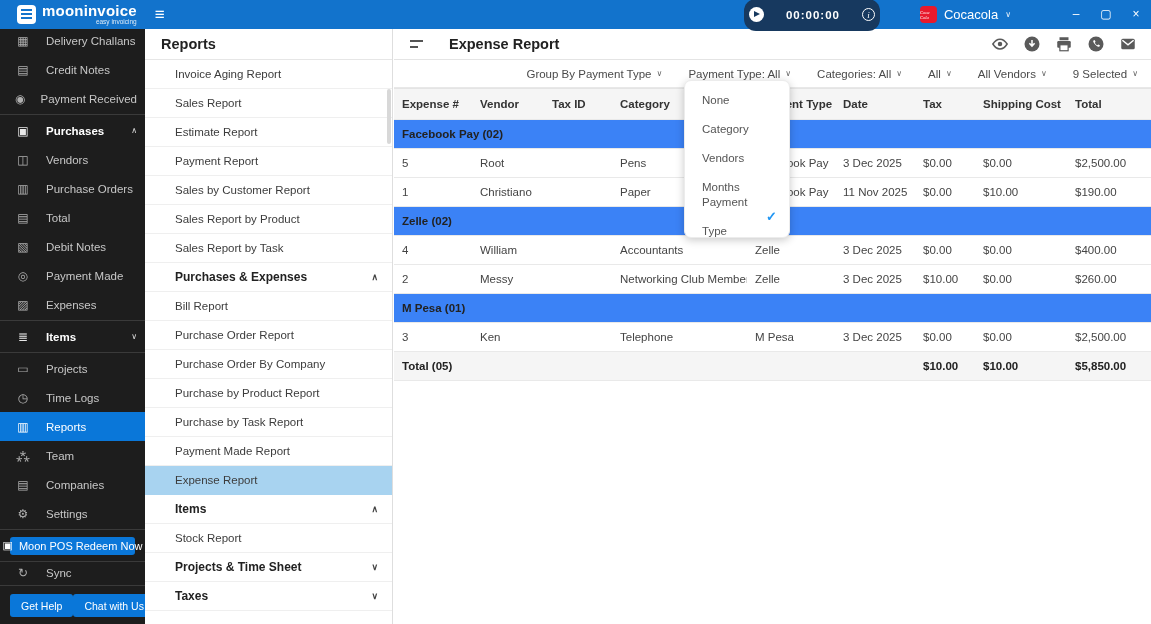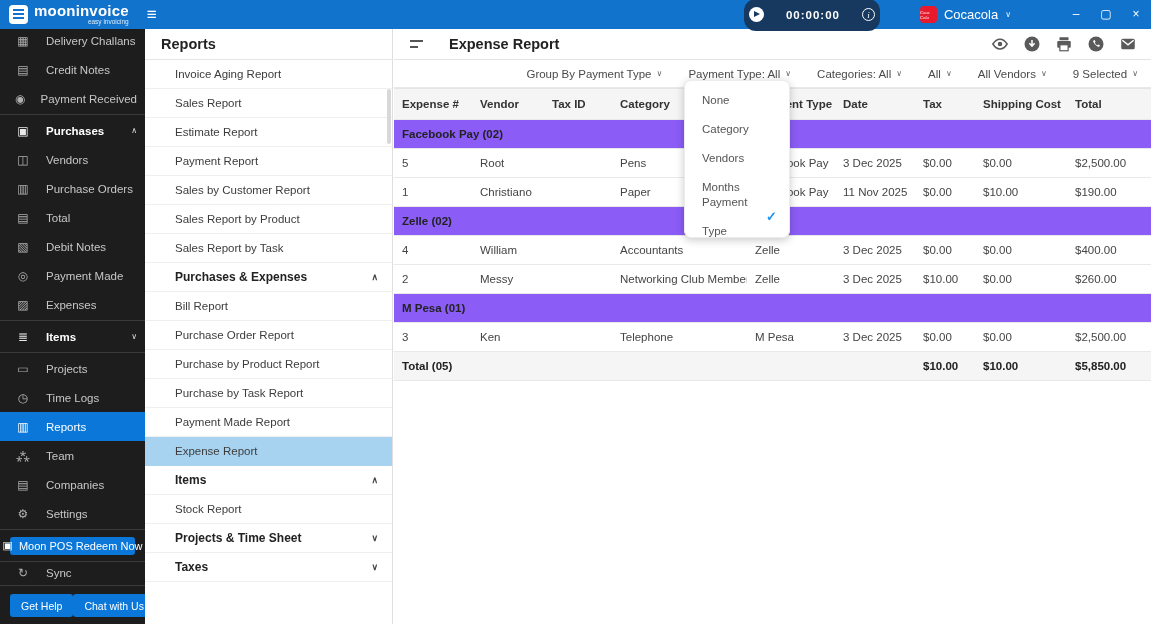--- a/index.html
+++ b/index.html
@@ -1,21 +1,21 @@
 <!DOCTYPE html>
 <html><head>
 <meta charset="utf-8">
 <style>
   * { margin:0; padding:0; box-sizing:border-box; }
   html,body { width:1151px; height:624px; overflow:hidden; }
   body { font-family:"Liberation Sans", sans-serif; position:relative; background:#fff; font-size:12px; }
 
   
   .topbar { position:absolute; top:0; left:0; width:1151px; height:29px; background:#1273cc; display:flex; align-items:center; color:#fff; z-index:50; }
-  .logo-wrap { display:flex; align-items:center; padding-left:9px; }
+  .logo-wrap { display:flex; align-items:center; padding-left:17px; }
   .logo-icon { width:19px; height:19px; background:#fff; border-radius:4px; position:relative; margin-right:6px; }
   .logo-icon::before { content:""; position:absolute; left:4px; top:4px; width:11px; height:2px; background:#1273cc; box-shadow:0 4px 0 #1273cc, 0 8px 0 #1273cc; }
   .brand-block { display:flex; flex-direction:column; line-height:1; }
   .brand { font-size:15px; font-weight:bold; letter-spacing:.2px; }
   .tagline { font-size:6.5px; text-align:right; margin-top:1px; opacity:.85; }
   .hamburger { margin-left:18px; font-size:17px; line-height:1; cursor:pointer; }
   .topbar-right { margin-left:auto; display:flex; align-items:center; }
   .timer-pill { width:136px; height:32px; background:#17395f; border-radius:12px; display:flex; align-items:center; padding:0 5px; }
   .play-btn { width:15px; height:15px; border-radius:50%; background:#fff; position:relative; }
   .play-btn::before { content:""; position:absolute; left:5.5px; top:4px; border-left:6px solid #17395f; border-top:3.5px solid transparent; border-bottom:3.5px solid transparent; }
@@ -69,21 +69,21 @@
   .filter-bar { height:28px; display:flex; align-items:center; justify-content:flex-end; gap:26px; padding-right:13px; border-bottom:1px solid #e8e8e8; }
   .filter-item { font-size:11.5px; color:#4a4a4a; display:flex; align-items:center; gap:5px; cursor:pointer; white-space:nowrap; }
   .filter-item .chev2 { font-size:8px; color:#666; }
 
   
   .etable { width:100%; }
   .trow { display:grid; grid-template-columns:78px 72px 68px 135px 88px 80px 60px 92px auto; align-items:center; border-bottom:1px solid #e9e9e9; }
   .trow > div { padding:8px 6px 8px 8px; font-size:11.5px; color:#444; white-space:nowrap; overflow:hidden; }
   .trow.thead { background:#f5f5f5; border-top:1px solid #e4e4e4; }
   .trow.thead > div { font-weight:bold; color:#333; padding:9px 6px 9px 8px; }
-  .trow.group { background:#8b5cf6; }
+  .trow.group { background:#3b82f6; }
   .trow.group > div { grid-column:1 / -1; font-weight:bold; color:#222; }
   .trow.total { background:#f5f5f5; }
   .trow.total > div { font-weight:bold; color:#222; }
 
   
   .dropdown { position:absolute; left:290px; top:51px; width:106px; background:#fff; border:1px solid #ececec; border-radius:7px; box-shadow:0 2px 8px rgba(0,0,0,.22); padding:5px 0 6px 0; z-index:40; }
   .dd-item { height:29px; line-height:29px; padding:0 12px 0 17px; font-size:11.5px; color:#555; cursor:pointer; display:flex; align-items:center; }
   .dd-check { margin-left:auto; color:#2196f3; font-weight:bold; font-size:13px; }
 </style>
 </head>
@@ -236,20 +236,23 @@
       </div>
       <div class="rp-item section">
         <span class="rp-label">Purchases &amp; Expenses</span>
         <span class="rp-chev">∧</span>
       </div>
       <div class="rp-item">
         <span class="rp-label">Bill Report</span>
       </div>
       <div class="rp-item">
         <span class="rp-label">Purchase Order Report</span>
+      </div>
+      <div class="rp-item">
+        <span class="rp-label">Purchase Order By Company</span>
       </div>
       <div class="rp-item">
         <span class="rp-label">Purchase by Product Report</span>
       </div>
       <div class="rp-item">
         <span class="rp-label">Purchase by Task Report</span>
       </div>
       <div class="rp-item">
         <span class="rp-label">Payment Made Report</span>
       </div>

